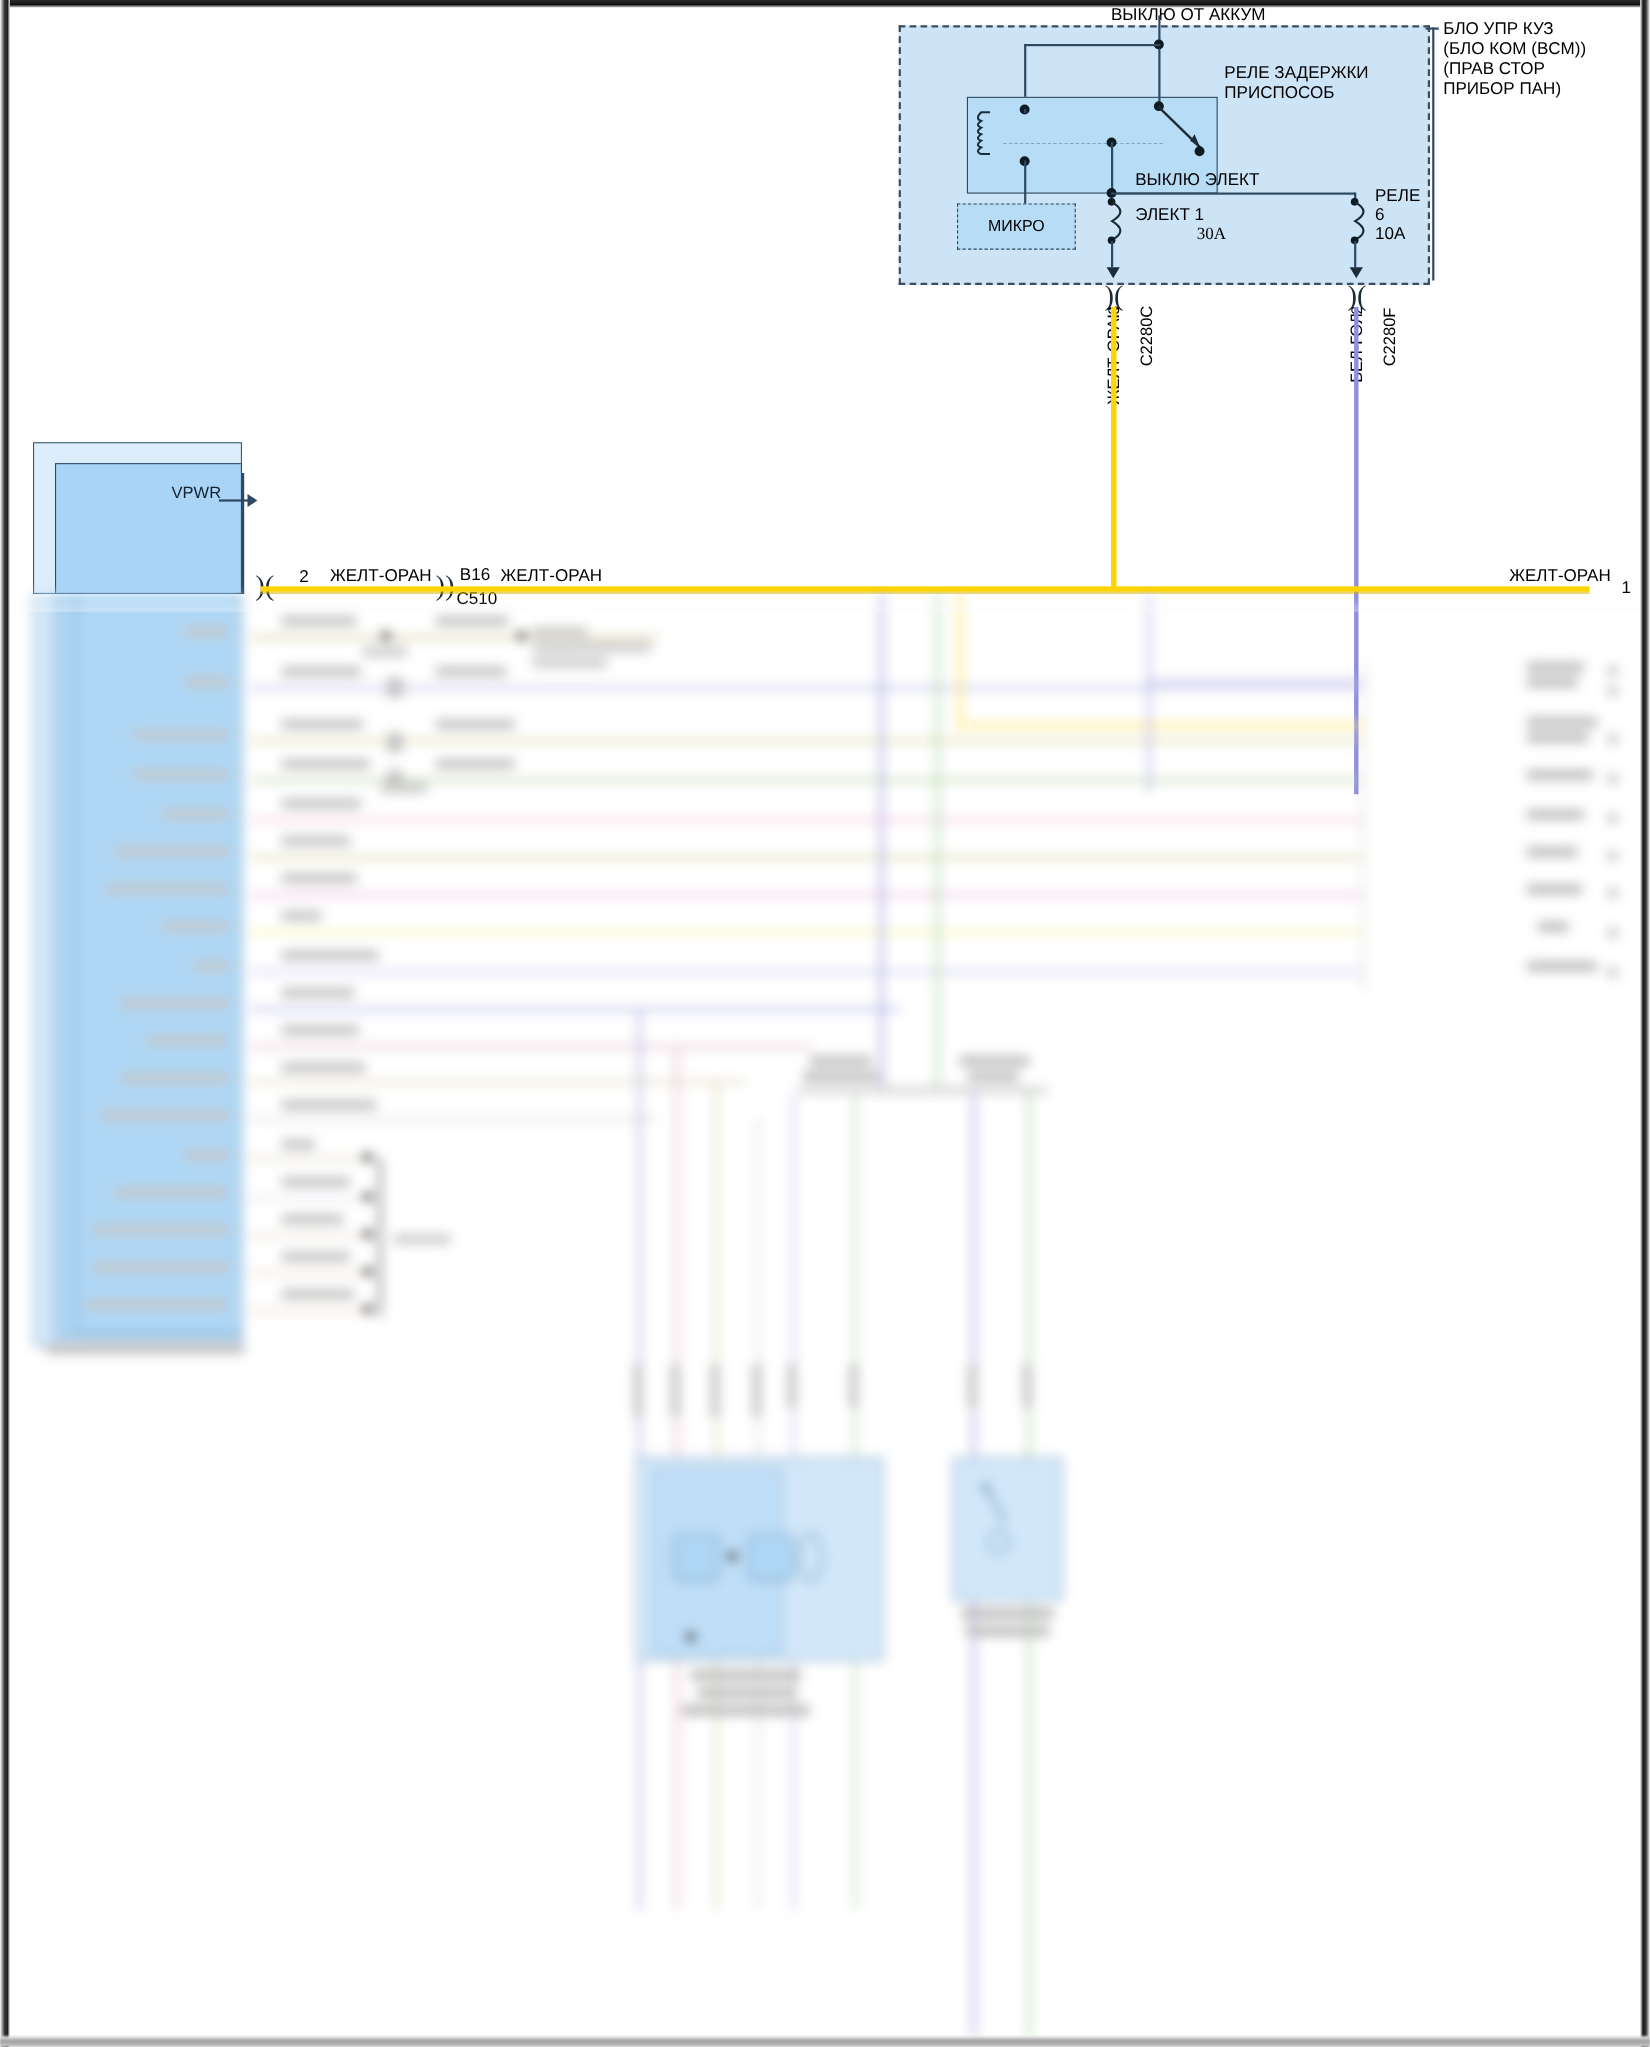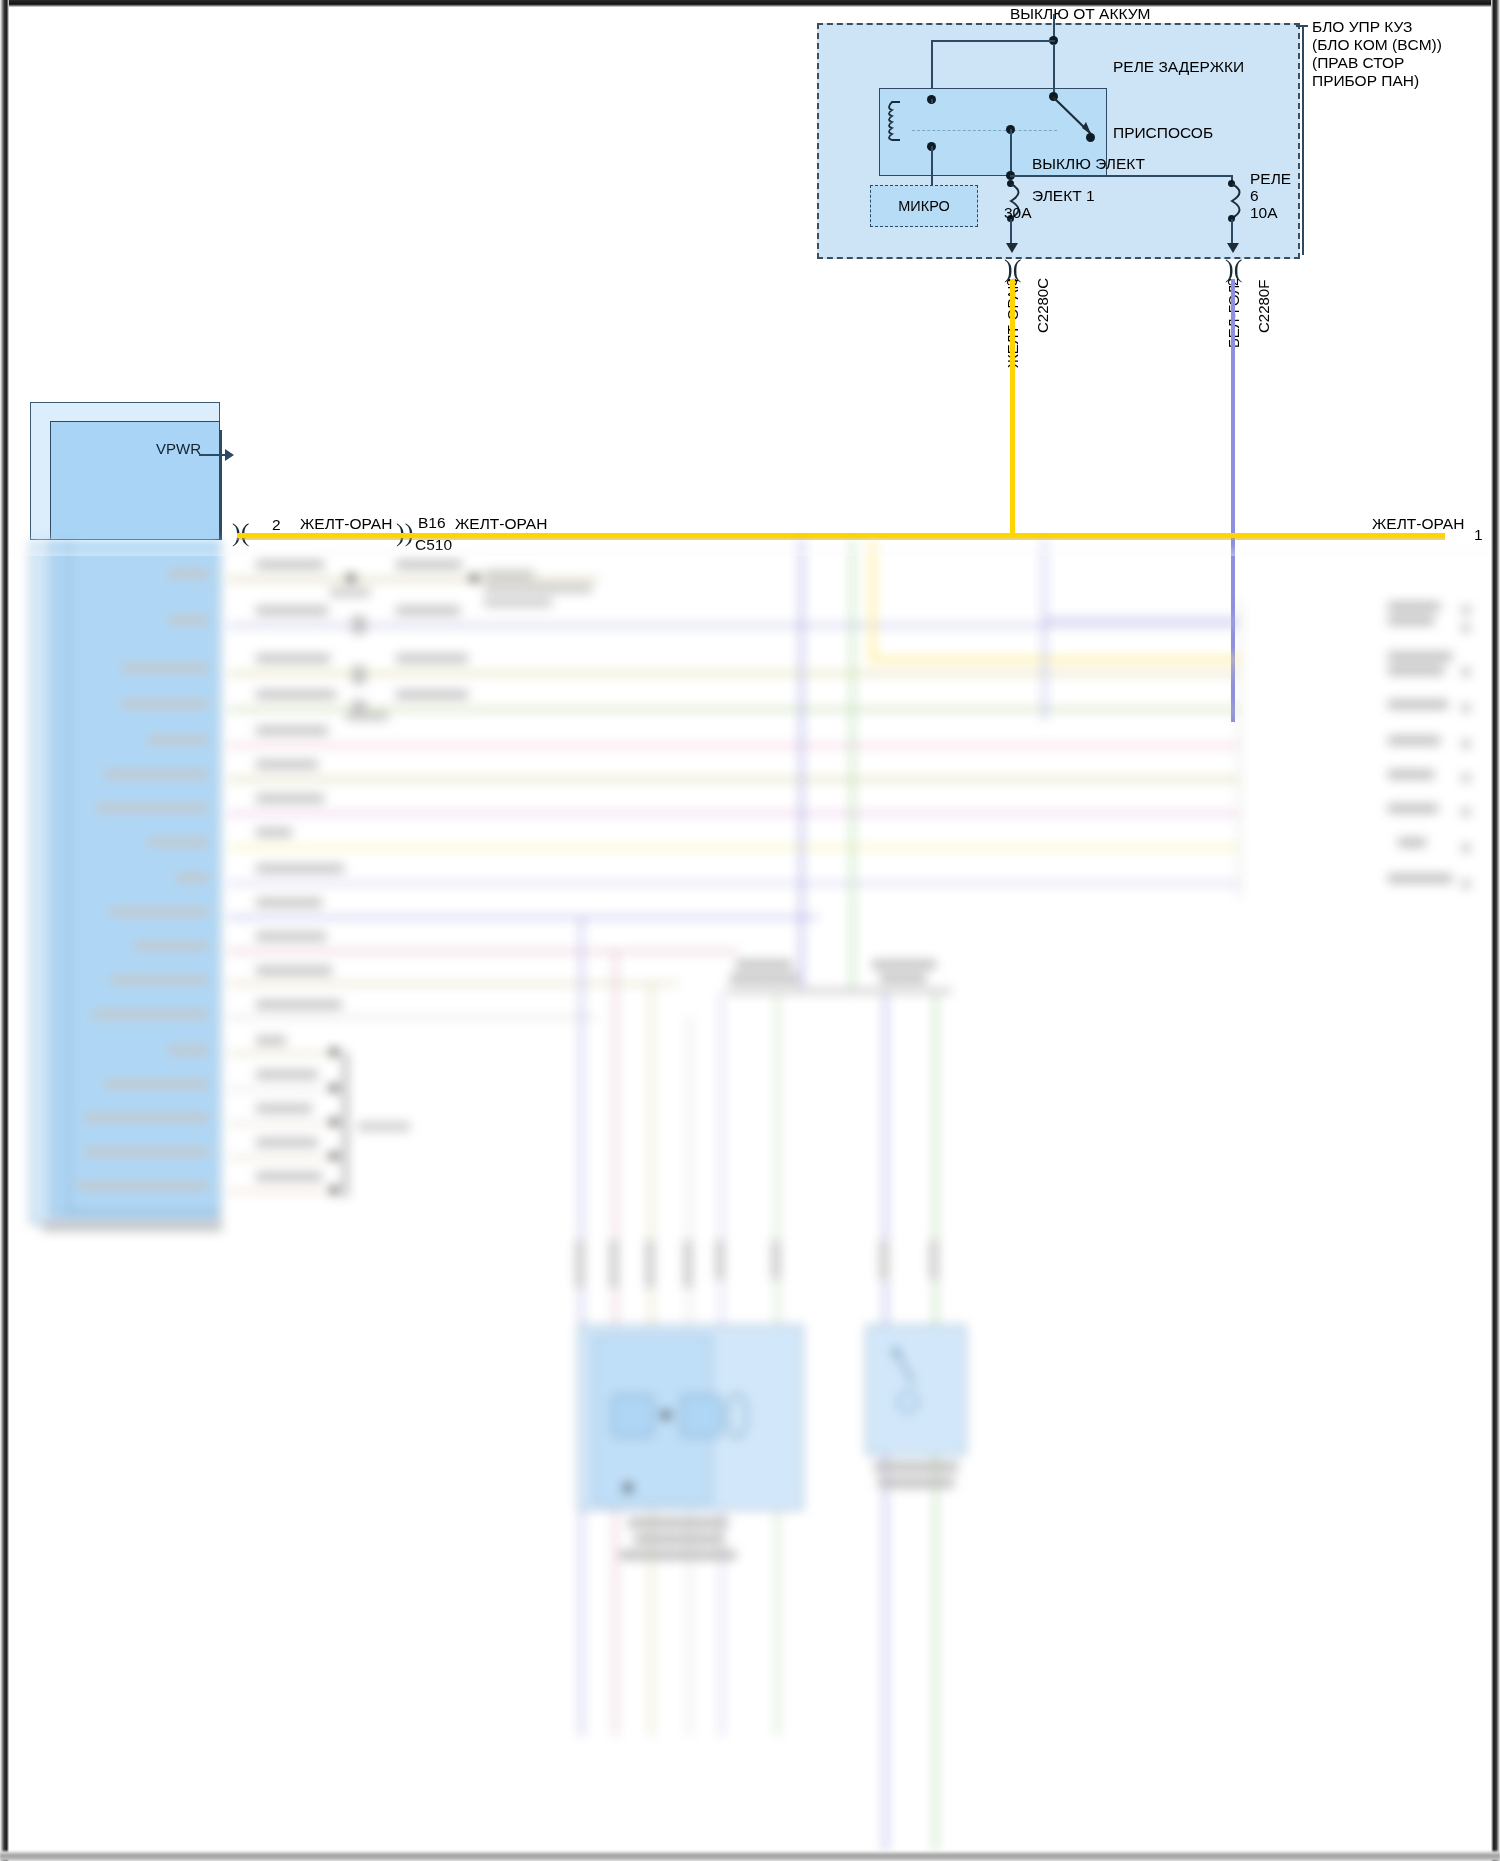--- a/index.html
+++ b/index.html
@@ -95,21 +95,21 @@
   <div class="rt" style="left:1312px;top:72px;text-align:center;">ПРИБОР ПАН)</div>
 
   <div class="wire wv" style="left:1053px;top:14px;height:30px;"></div>
   <div class="dot" style="left:1049px;top:36px;"></div>
 
   <div class="wire wh" style="left:931px;top:40px;width:124px;"></div>
   <div class="wire wv" style="left:931px;top:40px;height:50px;"></div>
 
   <div id="relay-box"></div>
   <div class="rt" style="left:1113px;top:58px;">РЕЛЕ ЗАДЕРЖКИ</div>
-  <div class="rt" style="left:1113px;top:76px;margin-top:48px;">ПРИСПОСОБ</div>
+  <div class="rt" style="left:1113px;top:76px;">ПРИСПОСОБ</div>
 
   <svg id="coil" viewBox="0 0 24 48">
     <path d="M12 2 L4 2 Q-2 8 4 10 Q-2 14 4 16 Q-2 20 4 22 Q-2 26 4 28 Q-2 32 4 34 Q-2 38 4 40 L12 40" fill="none" stroke="#1c2c38" stroke-width="1.8"></path>
   </svg>
   <div class="dot" style="left:927px;top:95px;"></div>
   <div class="dot" style="left:927px;top:142px;"></div>
   <div class="wire wv" style="left:931px;top:99px;height:4px;"></div>
   <div class="wire wv" style="left:931px;top:146px;height:43px;"></div>
 
   <div style="position:absolute;left:912px;top:130px;width:145px;height:0;border-top:1.6px dashed #7aa6c4;"></div>
@@ -133,21 +133,21 @@
   <div class="wire wh" style="left:1010px;top:175px;width:222px;"></div>
   <div class="wire wv" style="left:1231px;top:175px;height:7px;"></div>
 
   <div class="dot sm" style="left:1007px;top:180px;"></div>
   <svg style="position:absolute;left:1002px;top:182px;width:26px;height:38px;">
     <path d="M9 2 Q24 10 9 19 Q24 28 9 36" fill="none" stroke="#1c2c38" stroke-width="2"></path>
   </svg>
   <div class="dot sm" style="left:1007px;top:215px;"></div>
   <div class="rt" style="left:1032px;top:155px;">ВЫКЛЮ ЭЛЕКТ</div>
   <div class="rt" style="left:1032px;top:187px;">ЭЛЕКТ 1</div>
-  <div class="rt" style="left:1004px;top:204px;">30А</div>
+  <div class="rt" style="left:1088px;top:204px;font-family:Liberation Serif, serif;">30А</div>
   <div class="wire wv" style="left:1010px;top:219px;height:24px;"></div>
   <div class="down-arrow" style="left:1006px;top:243px;"></div>
 
   <div class="dot sm" style="left:1228px;top:180px;"></div>
   <svg style="position:absolute;left:1223px;top:182px;width:26px;height:38px;">
     <path d="M9 2 Q24 10 9 19 Q24 28 9 36" fill="none" stroke="#1c2c38" stroke-width="2"></path>
   </svg>
   <div class="dot sm" style="left:1228px;top:215px;"></div>
   <div class="rt" style="left:1250px;top:170px;">РЕЛЕ</div>
   <div class="rt" style="left:1250px;top:187px;">6</div>

